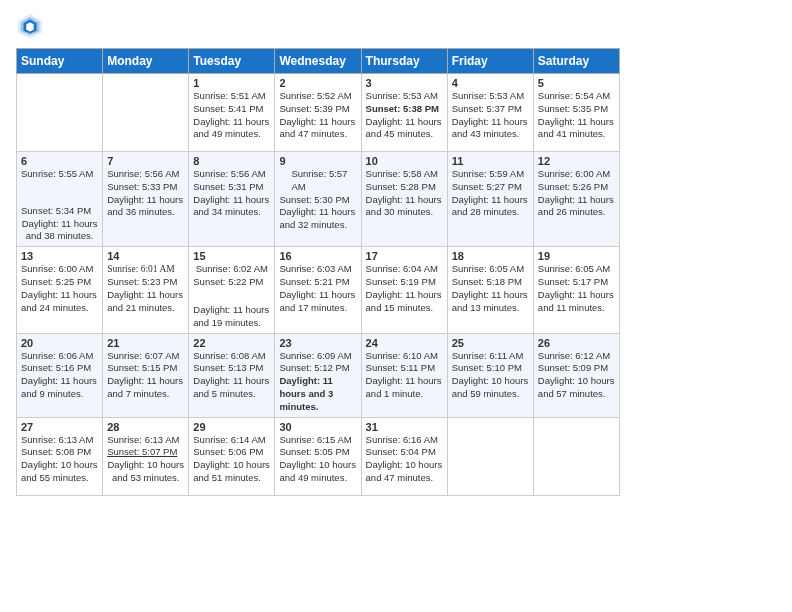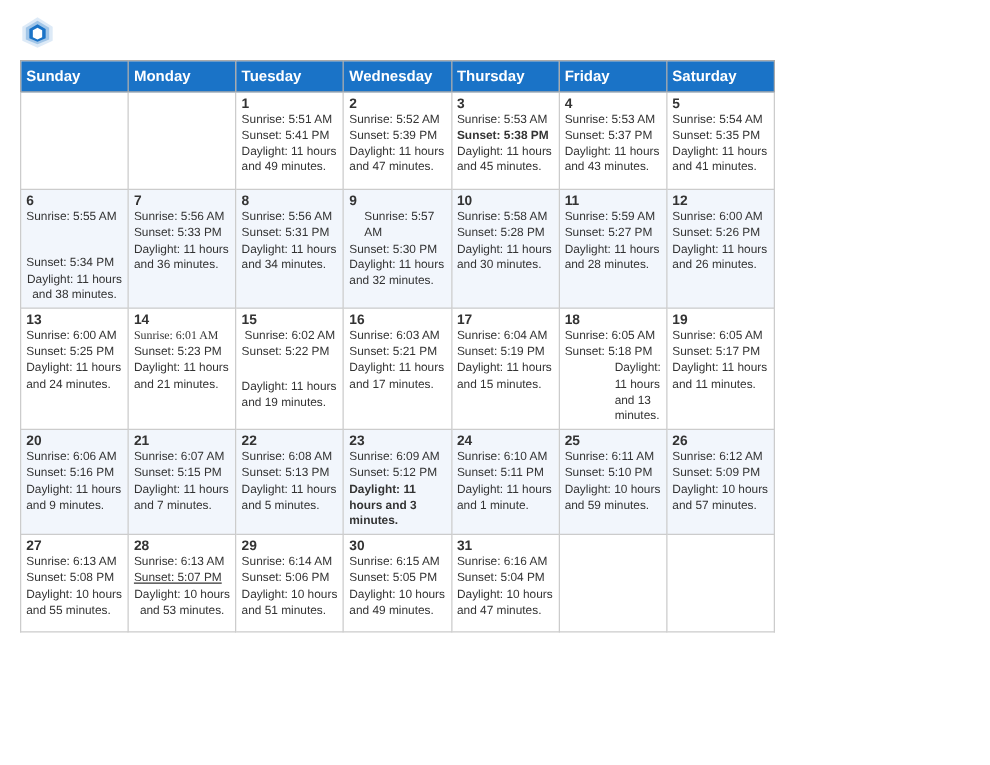--- a/index.html
+++ b/index.html
@@ -225,21 +225,21 @@
           <td class="row-white">
             <span class="day-num">17</span>
             <div style="line-height: 1.35;">Sunrise: 6:04 AM</div>
             <div style="line-height: 1.35;">Sunset: 5:19 PM</div>
             <div style="line-height: 1.35;">Daylight: 11 hours and 15 minutes.</div>
           </td>
           <td class="row-white">
             <span class="day-num">18</span>
             <div style="line-height: 1.35;">Sunrise: 6:05 AM</div>
             <div style="line-height: 1.35;">Sunset: 5:18 PM</div>
-            <div style="line-height: 1.35; margin-left: 40px;">Daylight: 11 hours and 13 minutes.</div>
+            <div style="line-height: 1.35;">Daylight: 11 hours and 13 minutes.</div>
           </td>
           <td class="row-white">
             <span class="day-num">19</span>
             <div style="line-height: 1.35;">Sunrise: 6:05 AM</div>
             <div style="line-height: 1.35;">Sunset: 5:17 PM</div>
             <div style="line-height: 1.35;">Daylight: 11 hours and 11 minutes.</div>
           </td>
         </tr>
         <tr>
           <td class="row-alt">

